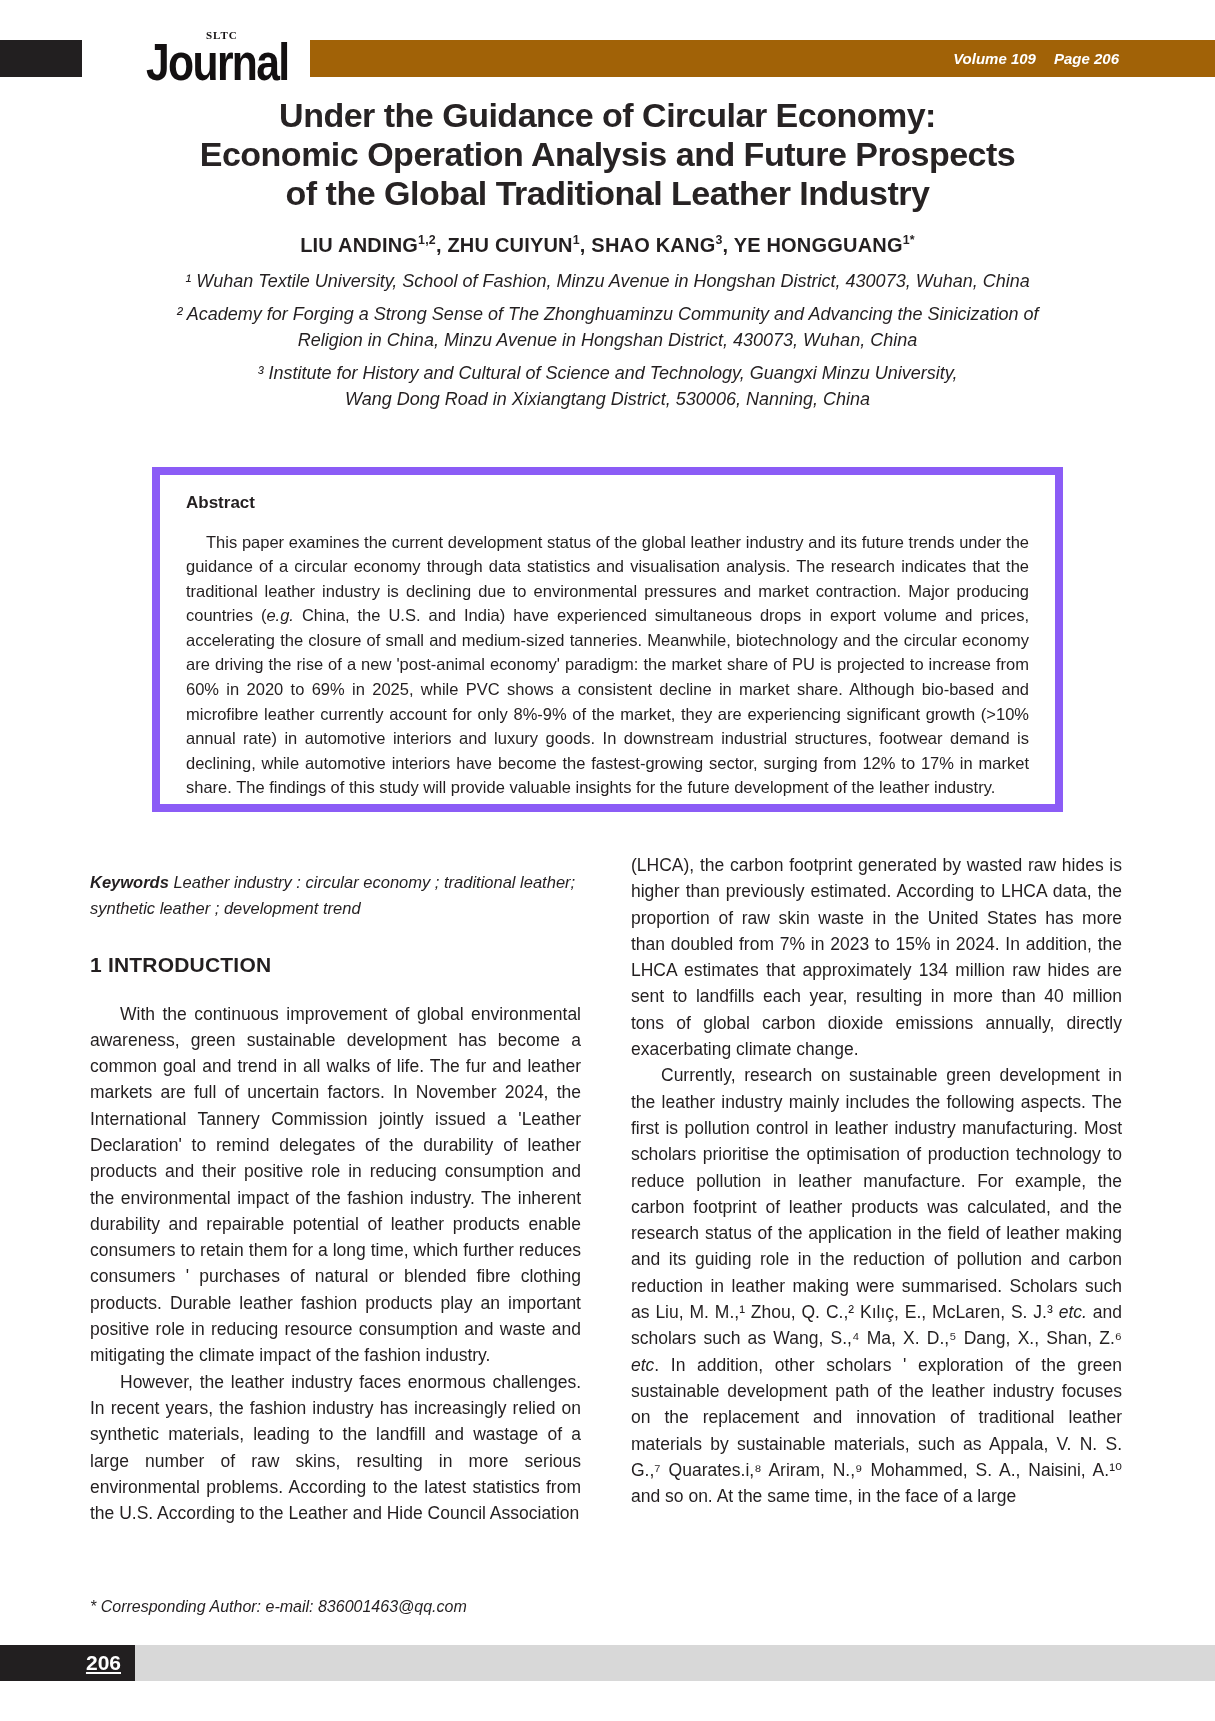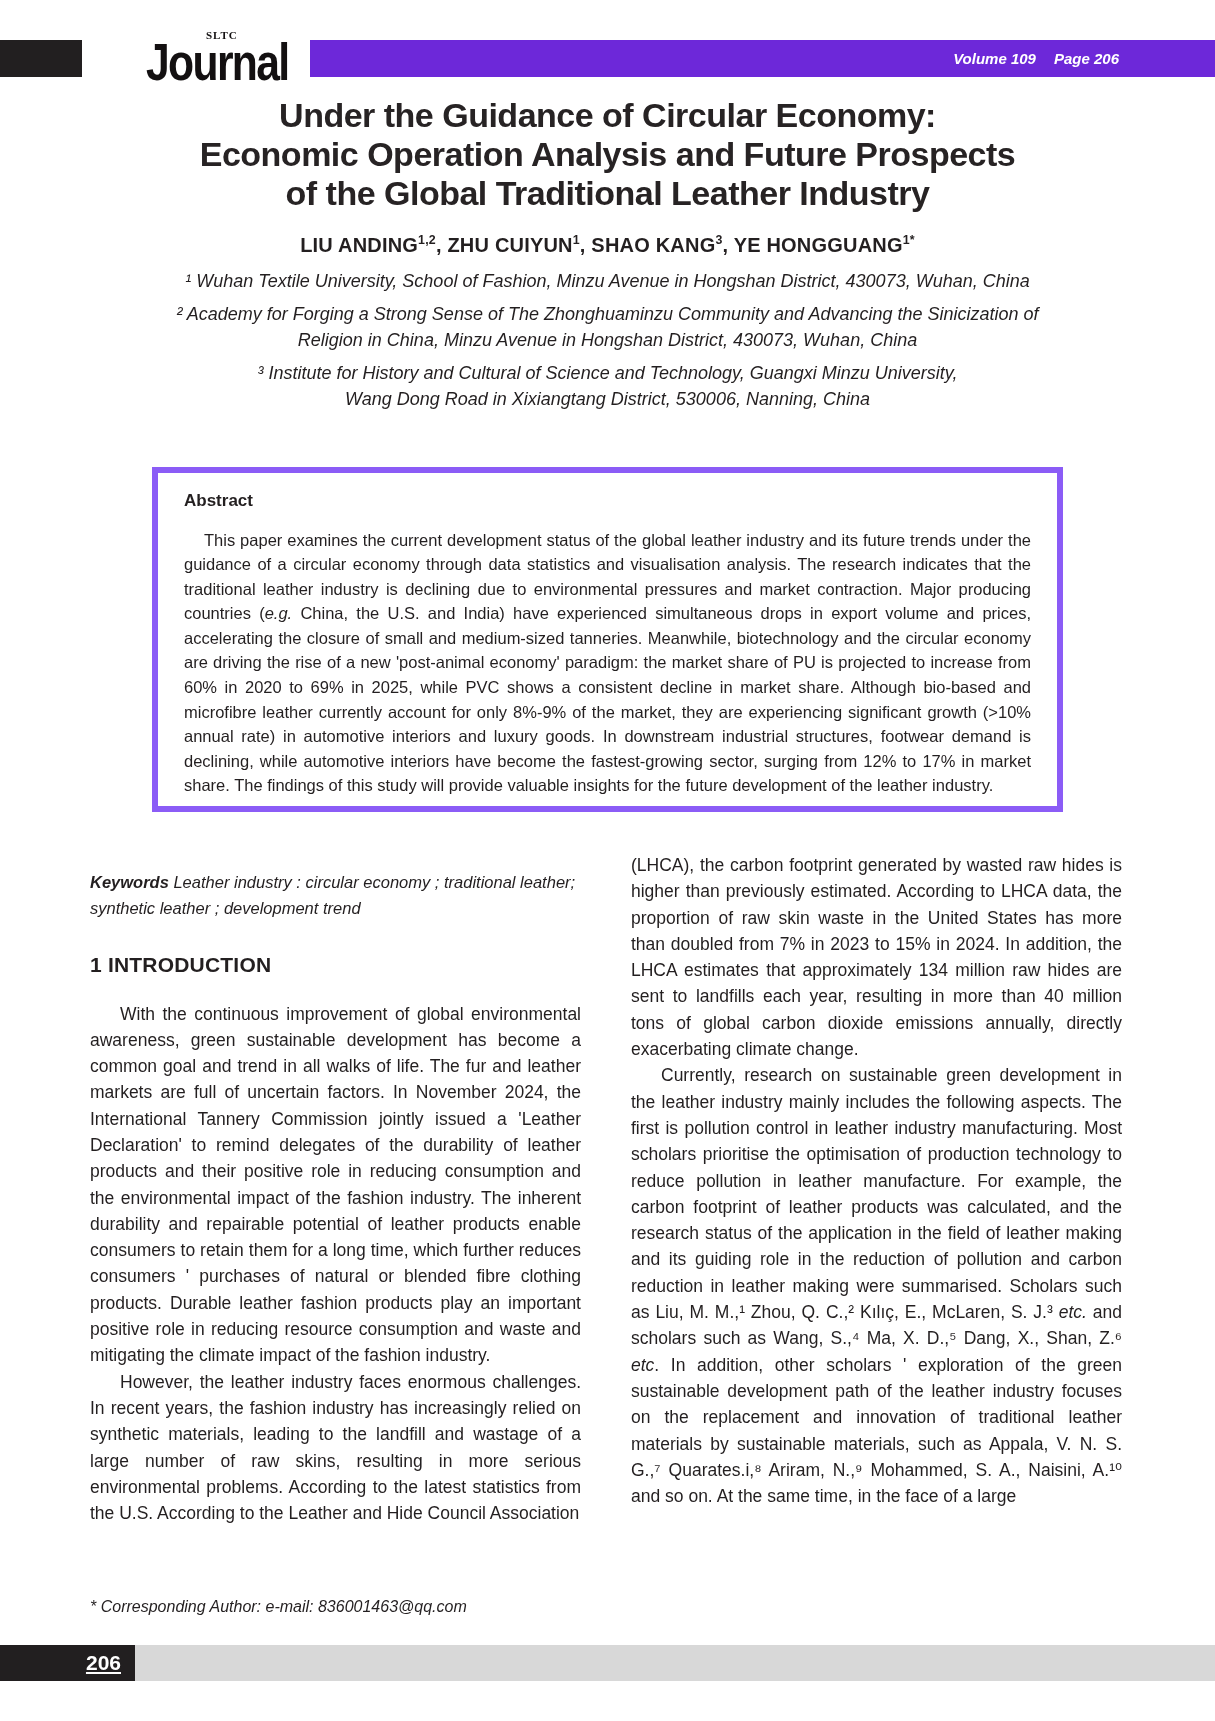--- a/index.html
+++ b/index.html
@@ -13,21 +13,21 @@
     overflow: hidden;
   }
 
   
   .header-bar-left {
     position: absolute; top: 40px; left: 0; width: 82px; height: 37px;
     background: #221f20;
   }
   .header-bar-right {
     position: absolute; top: 40px; left: 310px; right: 0; height: 37px;
-    background: #6d28d9;
+    background: #a16207;
     display: flex; align-items: center; justify-content: flex-end;
     box-sizing: border-box; padding-right: 96px;
   }
   .issue-info { color: #ffffff; font-style: italic; font-size: 15px; font-weight: 600; }
   .issue-info .sep { display: inline-block; width: 18px; }
   .logo { position: absolute; top: 28px; left: 146px; width: 170px; height: 64px; }
   .logo-main {
     display: inline-block; font-size: 52px; font-weight: bold; line-height: 1;
     letter-spacing: -2px; transform: scaleX(0.82); transform-origin: left center;
     margin-top: 8px; color: #131011;
@@ -51,21 +51,21 @@
   sup { font-size: 62%; line-height: 0; }
   .affiliations {
     position: absolute; top: 268px; left: 0; width: 100%;
     text-align: center; font-style: italic; font-size: 18px; line-height: 26.5px;
   }
   .affiliation { margin-bottom: 6px; }
 
   
   .abstract-box {
     position: absolute; top: 467px; left: 152px; width: 911px; height: 345px;
-    border: 6px solid #8b5cf6; box-sizing: border-box;
+    border: 8px solid #8b5cf6; box-sizing: border-box;
     padding: 16px 26px 0 26px;
   }
   .abstract-heading { font-size: 17px; font-weight: bold; margin: 2px 0 14px 0; }
   .abstract-text {
     font-size: 16.5px; line-height: 24.6px; text-align: justify; text-indent: 20px;
   }
 
   
   .columns {
     position: absolute; top: 852px; left: 90px; width: 1032px;

